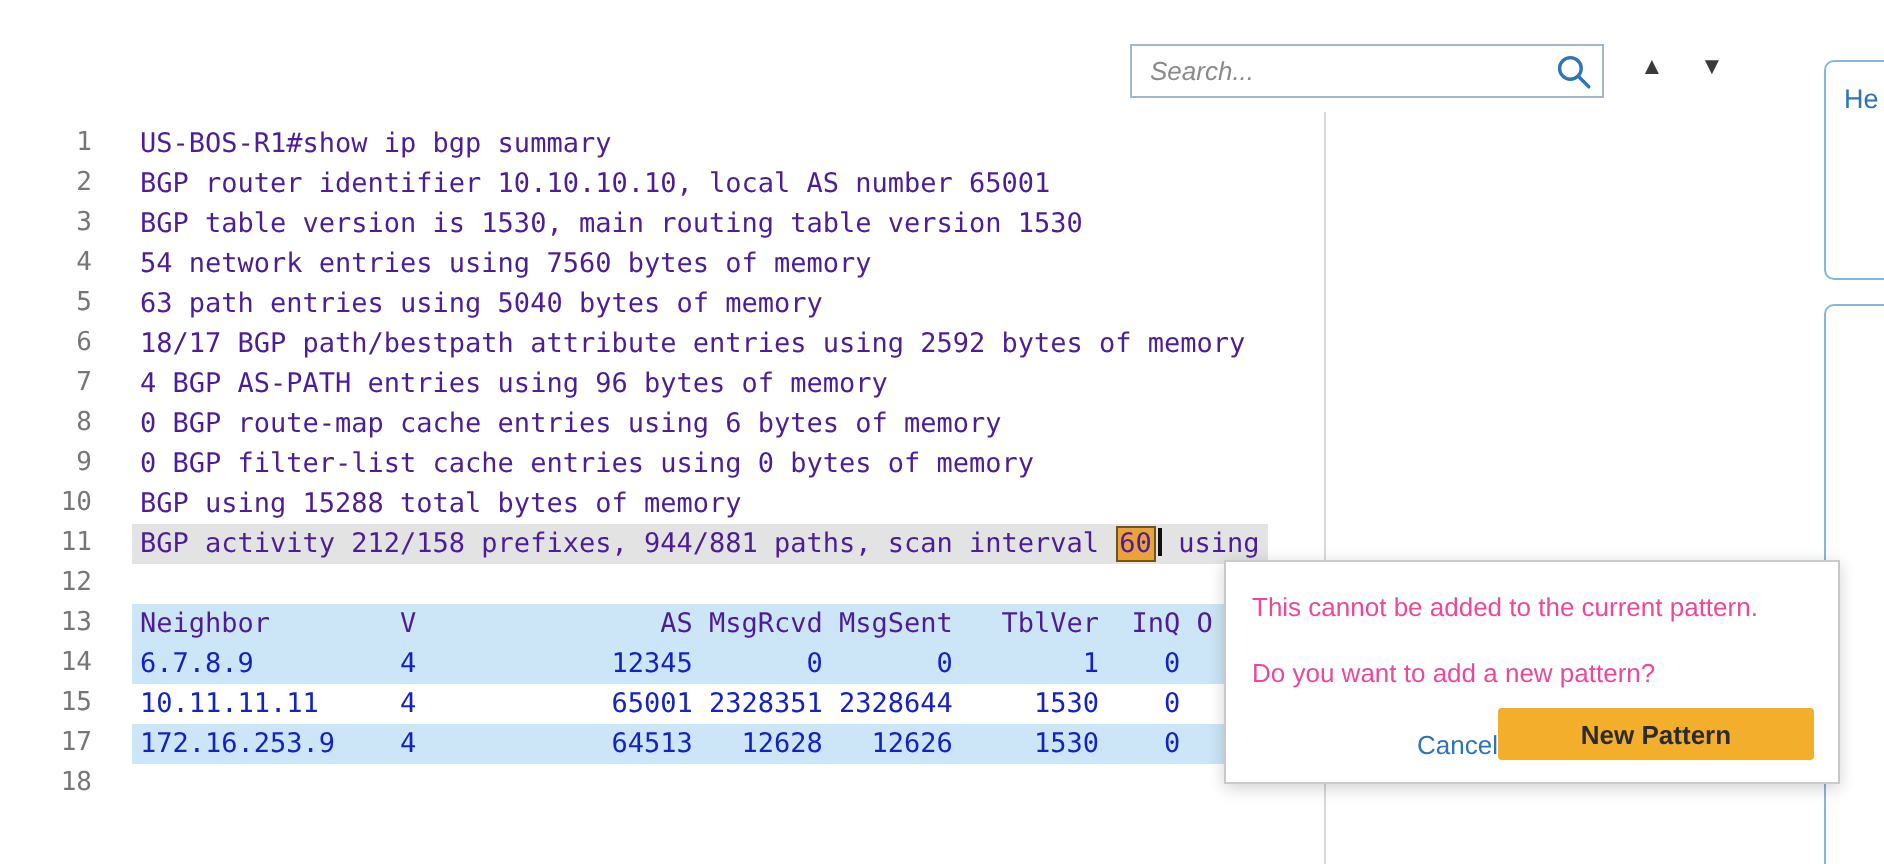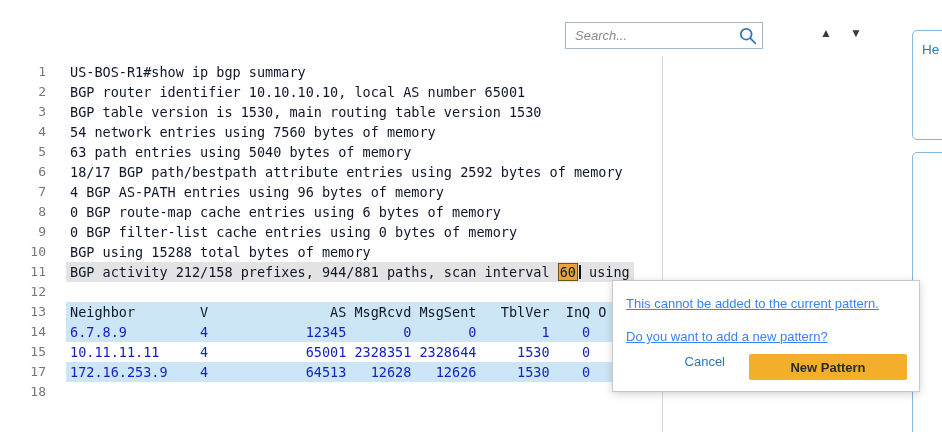--- a/index.html
+++ b/index.html
@@ -1,57 +1,57 @@
 <!DOCTYPE html>
 <html style="--highlight-blue: #cde6f7; --highlight-gray: #e3e3e3; --token-orange: #eaa33b; --token-border: #6e551d; --accent-blue: #2e75b6; --button-amber: #f3ae2c; --code-blue: #1423c0; --panel-border: #85b6e0;"><head>
 <meta charset="utf-8">
 <style>
   * { margin:0; padding:0; box-sizing:border-box; }
   html, body { width:942px; height:432px; overflow:hidden; background:#ffffff;
                font-family:"Liberation Sans", sans-serif; position:relative; }
 
   
-  #search-box { position:absolute; left:565px; top:22px; width:198px; height:27px;
+  #search-box { position:absolute; left:565px; top:22px; width:237px; height:27px;
                 border:1px solid #a2b6c8; background:#fff; }
   #search-input { position:absolute; left:0; top:0; width:100%; height:100%;
                   border:none; outline:none; padding:0 30px 0 9px;
                   font:italic 13px "Liberation Sans", sans-serif; color:#555; }
   #search-input::placeholder { color:#8a8a8a; font-style:italic; }
   .mag { position:absolute; right:4px; top:3px; width:20px; height:20px;
          color:var(--accent-blue,#2e75b6); cursor:pointer; }
   .nav-btn { position:absolute; top:26px; font-size:12px; color:#3a3a3a;
              cursor:pointer; user-select:none; }
   #nav-up { left:820px; } #nav-down { left:850px; }
 
   
   #editor { position:absolute; left:0; top:62px; width:662px; }
   .code-row { position:relative; height:20px; }
   .ln { position:absolute; left:0; top:0; width:46px; text-align:right;
         font:13px "DejaVu Sans Mono", monospace; color:#767676; line-height:20px; }
   .code { position:absolute; left:66px; top:0; padding:0 4px;
           font:13.5px "DejaVu Sans Mono", monospace; line-height:20px;
-          white-space:pre; color:#0f172a; }
+          white-space:pre; color:#4c1d95; }
   .row-hl .code { background:var(--highlight-blue,#cde6f7); width:596px; }
   .blue .code { color:var(--code-blue,#1423c0); }
   .row-gray .code { background:var(--highlight-gray,#e3e3e3); }
   .token { background:var(--token-orange,#eaa33b);
            border:1px solid var(--token-border,#6e551d); padding:0 1px;text-align:center; }
   .caret { display:inline-block; width:2px; height:14px; background:#111;
            vertical-align:-2px; margin-left:1px; }
   #divider { position:absolute; left:662px; top:56px; width:1px; height:376px;
              background:#d8d8d8; }
 
   
   #popup { position:absolute; left:612px; top:280px; width:308px; height:112px;
            background:#fff; border:1px solid #c9c9c9;
            box-shadow:0 2px 8px rgba(0,0,0,.18); z-index:20; }
-  #popup .msg { margin:13px 13px 0; font-size:13px; color:#3b82f6; line-height:19px;text-decoration:underline; }
+  #popup .msg { margin:13px 13px 0; font-size:13px; color:#ec4899; line-height:19px; }
   #popup .msg + .msg { margin-top:14px; }
   #popup .btn-row { position:absolute; right:12px; bottom:11px; display:flex;
-                    align-items:flex-start; gap:24px; }
+                    align-items:flex-end; }
   #cancel { color:var(--accent-blue,#2e75b6); font-size:13px; cursor:pointer; }
   #new-pattern { background:var(--button-amber,#f3ae2c); color:#2b2b2b; font-size:13px;
                  font-weight:bold; width:158px; height:26px; display:flex;
                  align-items:center; justify-content:center; border-radius:2px;
                  cursor:pointer; }
 
   
   .side-card { position:absolute; left:912px; width:44px; background:#fff;
                border:1px solid var(--panel-border,#85b6e0); border-radius:5px; }
   #side-card1 { top:30px; height:110px; }

